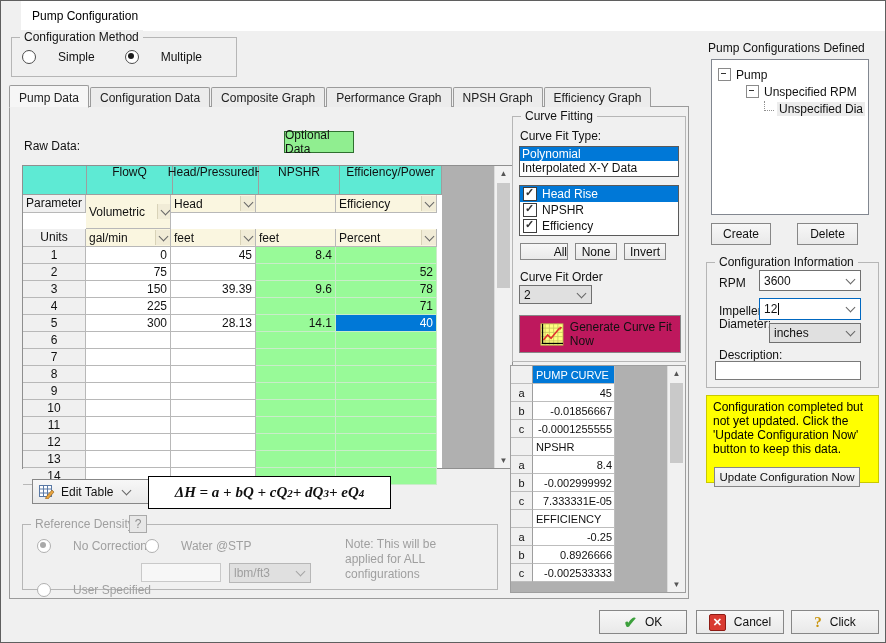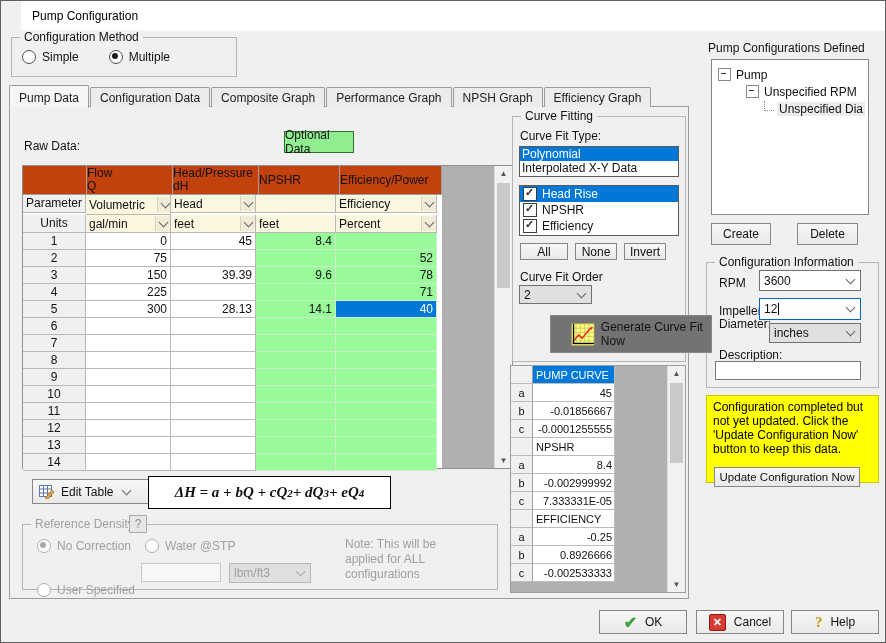--- a/index.html
+++ b/index.html
@@ -3,39 +3,39 @@
 <meta charset="utf-8">
 <style>
   html,body{margin:0;padding:0;background:#d8d8d8;font-family:"Liberation Sans",sans-serif;}
   .dialog{position:relative;width:886px;height:643px;background:#f0f0f0;border:1px solid #5f5f5f;box-sizing:border-box;overflow:hidden;font-size:12px;color:#111;}
   .titlebar{position:absolute;left:0;top:0;width:100%;height:30px;background:#fff;display:flex;align-items:center;box-sizing:border-box;padding-left:11px;font-size:12px;color:#000;margin-left:20px;}
   .abs{position:absolute;box-sizing:border-box;}
   
   .groupbox{position:absolute;border:1px solid #b6b6b6;box-sizing:border-box;}
   .gb-label{position:absolute;top:-8px;left:8px;background:#f0f0f0;padding:0 4px;white-space:nowrap;}
   
-  .radio-row{display:flex;align-items:center;gap:6px;white-space:nowrap;}
+  .radio-row{display:flex;align-items:center;gap:22px;white-space:nowrap;}
   .radio{width:12px;height:12px;border:1px solid #4d4d4d;border-radius:50%;background:#fff;display:inline-block;position:relative;flex:none;}
   .radio.on::after{content:"";position:absolute;left:2px;top:2px;width:6px;height:6px;border-radius:50%;background:#1a1a1a;}
   .disabled-text{color:#9f9f9f;}
   .radio.dis{border-color:#b0b0b0;}
   .radio.dis.on::after{background:#a9a9a9;}
   
   .tabs{position:absolute;left:8px;top:84px;display:flex;align-items:flex-end;height:22px;z-index:3;}
   .tab{background:#ececec;border:1px solid #9b9b9b;border-bottom:none;padding:3px 9px 3px 9px;margin-right:1px;height:20px;box-sizing:border-box;color:#222;border-top-left-radius:2px;border-top-right-radius:2px;}
   .tab.active{background:#f6f6f6;height:23px;padding-top:5px;position:relative;top:1px;border-bottom:1px solid #f0f0f0;font-weight:normal;}
   .tabframe{position:absolute;left:8px;top:105px;width:680px;height:493px;border:1px solid #9b9b9b;background:#f0f0f0;box-sizing:border-box;z-index:2;}
   
   .btn{display:flex;align-items:center;justify-content:center;background:linear-gradient(#f7f7f7,#e9e9e9);border:1px solid #878787;box-sizing:border-box;cursor:default;color:#111;}
   
   .rawwrap{display:flex;border:1px solid #8f8f8f;background:#b0b0b0;}
   .rt-grid{background:#fff;flex:none;}
   .rt-row{display:flex;}
   .cell{box-sizing:border-box;border-right:1px solid #b8b8b8;border-bottom:1px solid #b8b8b8;overflow:hidden;white-space:nowrap;height:17px;line-height:16px;background:#fff;}
-  .hcell{background:#c2410c;border-right:1px solid #9e9e9e;border-bottom:1px solid #9e9e9e;display:flex;flex-direction:column;justify-content:center;line-height:13px;}
+  .hcell{background:#5eead4;border-right:1px solid #9e9e9e;border-bottom:1px solid #9e9e9e;display:flex;flex-direction:row;justify-content:center;line-height:13px;}
   .c0{width:63px;}.c1{width:85px;}.c2{width:85px;}.c3{width:80px;}.c4{width:101px;}
   .lab{background:#f0f0f0;text-align:center;}
   .num{text-align:right;padding-right:3px;}
   .green{background:#98fa98;border-color:#c9ecc9;}
   .sel{background:#0078d7 !important;color:#fff;}
   .cream{background:#faf6e0;display:flex;align-items:center;justify-content:space-between;padding-left:3px;}
   .dd{width:14px;height:15px;flex:none;display:flex;align-items:center;justify-content:center;background:#f1ecd7;border-left:1px solid #d9d3b8;}
   .chev{width:6px;height:6px;border-right:1px solid #666;border-bottom:1px solid #666;transform:rotate(45deg);margin-top:-3px;}
   .filler{flex:1;background:#b0b0b0;}
   .vscroll{width:17px;flex:none;background:#f1f1f1;display:flex;flex-direction:column;align-items:center;border-left:1px solid #dcdcdc;}
@@ -140,21 +140,21 @@
           <div class="hcell c3" style="height:28px;">
             <span>NPSHR</span>
           </div>
           <div class="hcell c4" style="height:28px;">
             <span>Efficiency/Power</span>
           </div>
         </div>
 
         <div class="rt-row">
           <div class="cell c0 lab" style="height:18px;line-height:17px;">Parameter</div>
-          <div class="cell c1 cream" style="height:20px;gap:12px;">
+          <div class="cell c1 cream" style="height:34px;gap:12px;">
             <span>Volumetric</span>
             <span class="dd">
                 <span class="chev"></span>
               </span>
           </div>
           <div class="cell c2 cream" style="height:18px;text-align:right;">
             <span>Head</span>
             <span class="dd">
                 <span class="chev"></span>
               </span>
@@ -383,35 +383,35 @@
           <div class="cl-row">
             <span class="cb checked"></span>
             <span>NPSHR</span>
           </div>
 
           <div class="cl-row">
             <span class="cb checked"></span>
             <span>Efficiency</span>
           </div>
         </div>
-      <div class="abs btn" style="left:7px;top:126px;width:48px;height:17px;">
+      <div class="abs btn" style="left:7px;top:126px;width:48px;height:17px;justify-content:flex-end;">
           <span>All</span>
         </div>
       <div class="abs btn" style="left:62px;top:126px;width:42px;height:17px;">
           <span>None</span>
         </div>
       <div class="abs btn" style="left:111px;top:126px;width:42px;height:17px;">
           <span>Invert</span>
         </div>
       <span class="abs small-label" style="left:7px;top:153px;">Curve Fit Order</span>
       <div class="abs combo gray" style="left:6px;top:168px;width:73px;height:19px;">
         <span>2</span>
           <span class="chev"></span>
       </div>
-      <div class="abs btn" style="left:6px;top:198px;width:162px;height:38px;justify-content:flex-start;gap:6px;padding-left:20px;background:#737373;margin-left:31px;">
+      <div class="abs btn" style="left:6px;top:198px;width:162px;height:38px;justify-content:flex-start;gap:6px;padding-left:20px;background:#be185d;">
         <svg width="28" height="27" viewBox="0 0 28 27">
           <rect x="1" y="1" width="26" height="25" fill="#ffff80" stroke="#b9b94e"></rect>
           <g stroke="#c9c95e" stroke-width="1">
             <line x1="1" y1="6" x2="27" y2="6"></line>
               <line x1="1" y1="11" x2="27" y2="11"></line>
               <line x1="1" y1="16" x2="27" y2="16"></line>
               <line x1="1" y1="21" x2="27" y2="21"></line>
             <line x1="6" y1="1" x2="6" y2="26"></line>
               <line x1="11" y1="1" x2="11" y2="26"></line>
               <line x1="16" y1="1" x2="16" y2="26"></line>
@@ -555,16 +555,16 @@
   <div class="abs btn" style="left:598px;top:609px;width:88px;height:24px;">
     <span class="okcheck">✔</span>
     <span>OK</span>
   </div>
   <div class="abs btn" style="left:695px;top:609px;width:88px;height:24px;">
     <span class="cancelx">✕</span>
     <span>Cancel</span>
   </div>
   <div class="abs btn" style="left:790px;top:609px;width:88px;height:24px;">
     <span class="helpq">?</span>
-    <span>Help</span>
+    <span>Click</span>
   </div>
 
 </div>
 
 </body></html>

